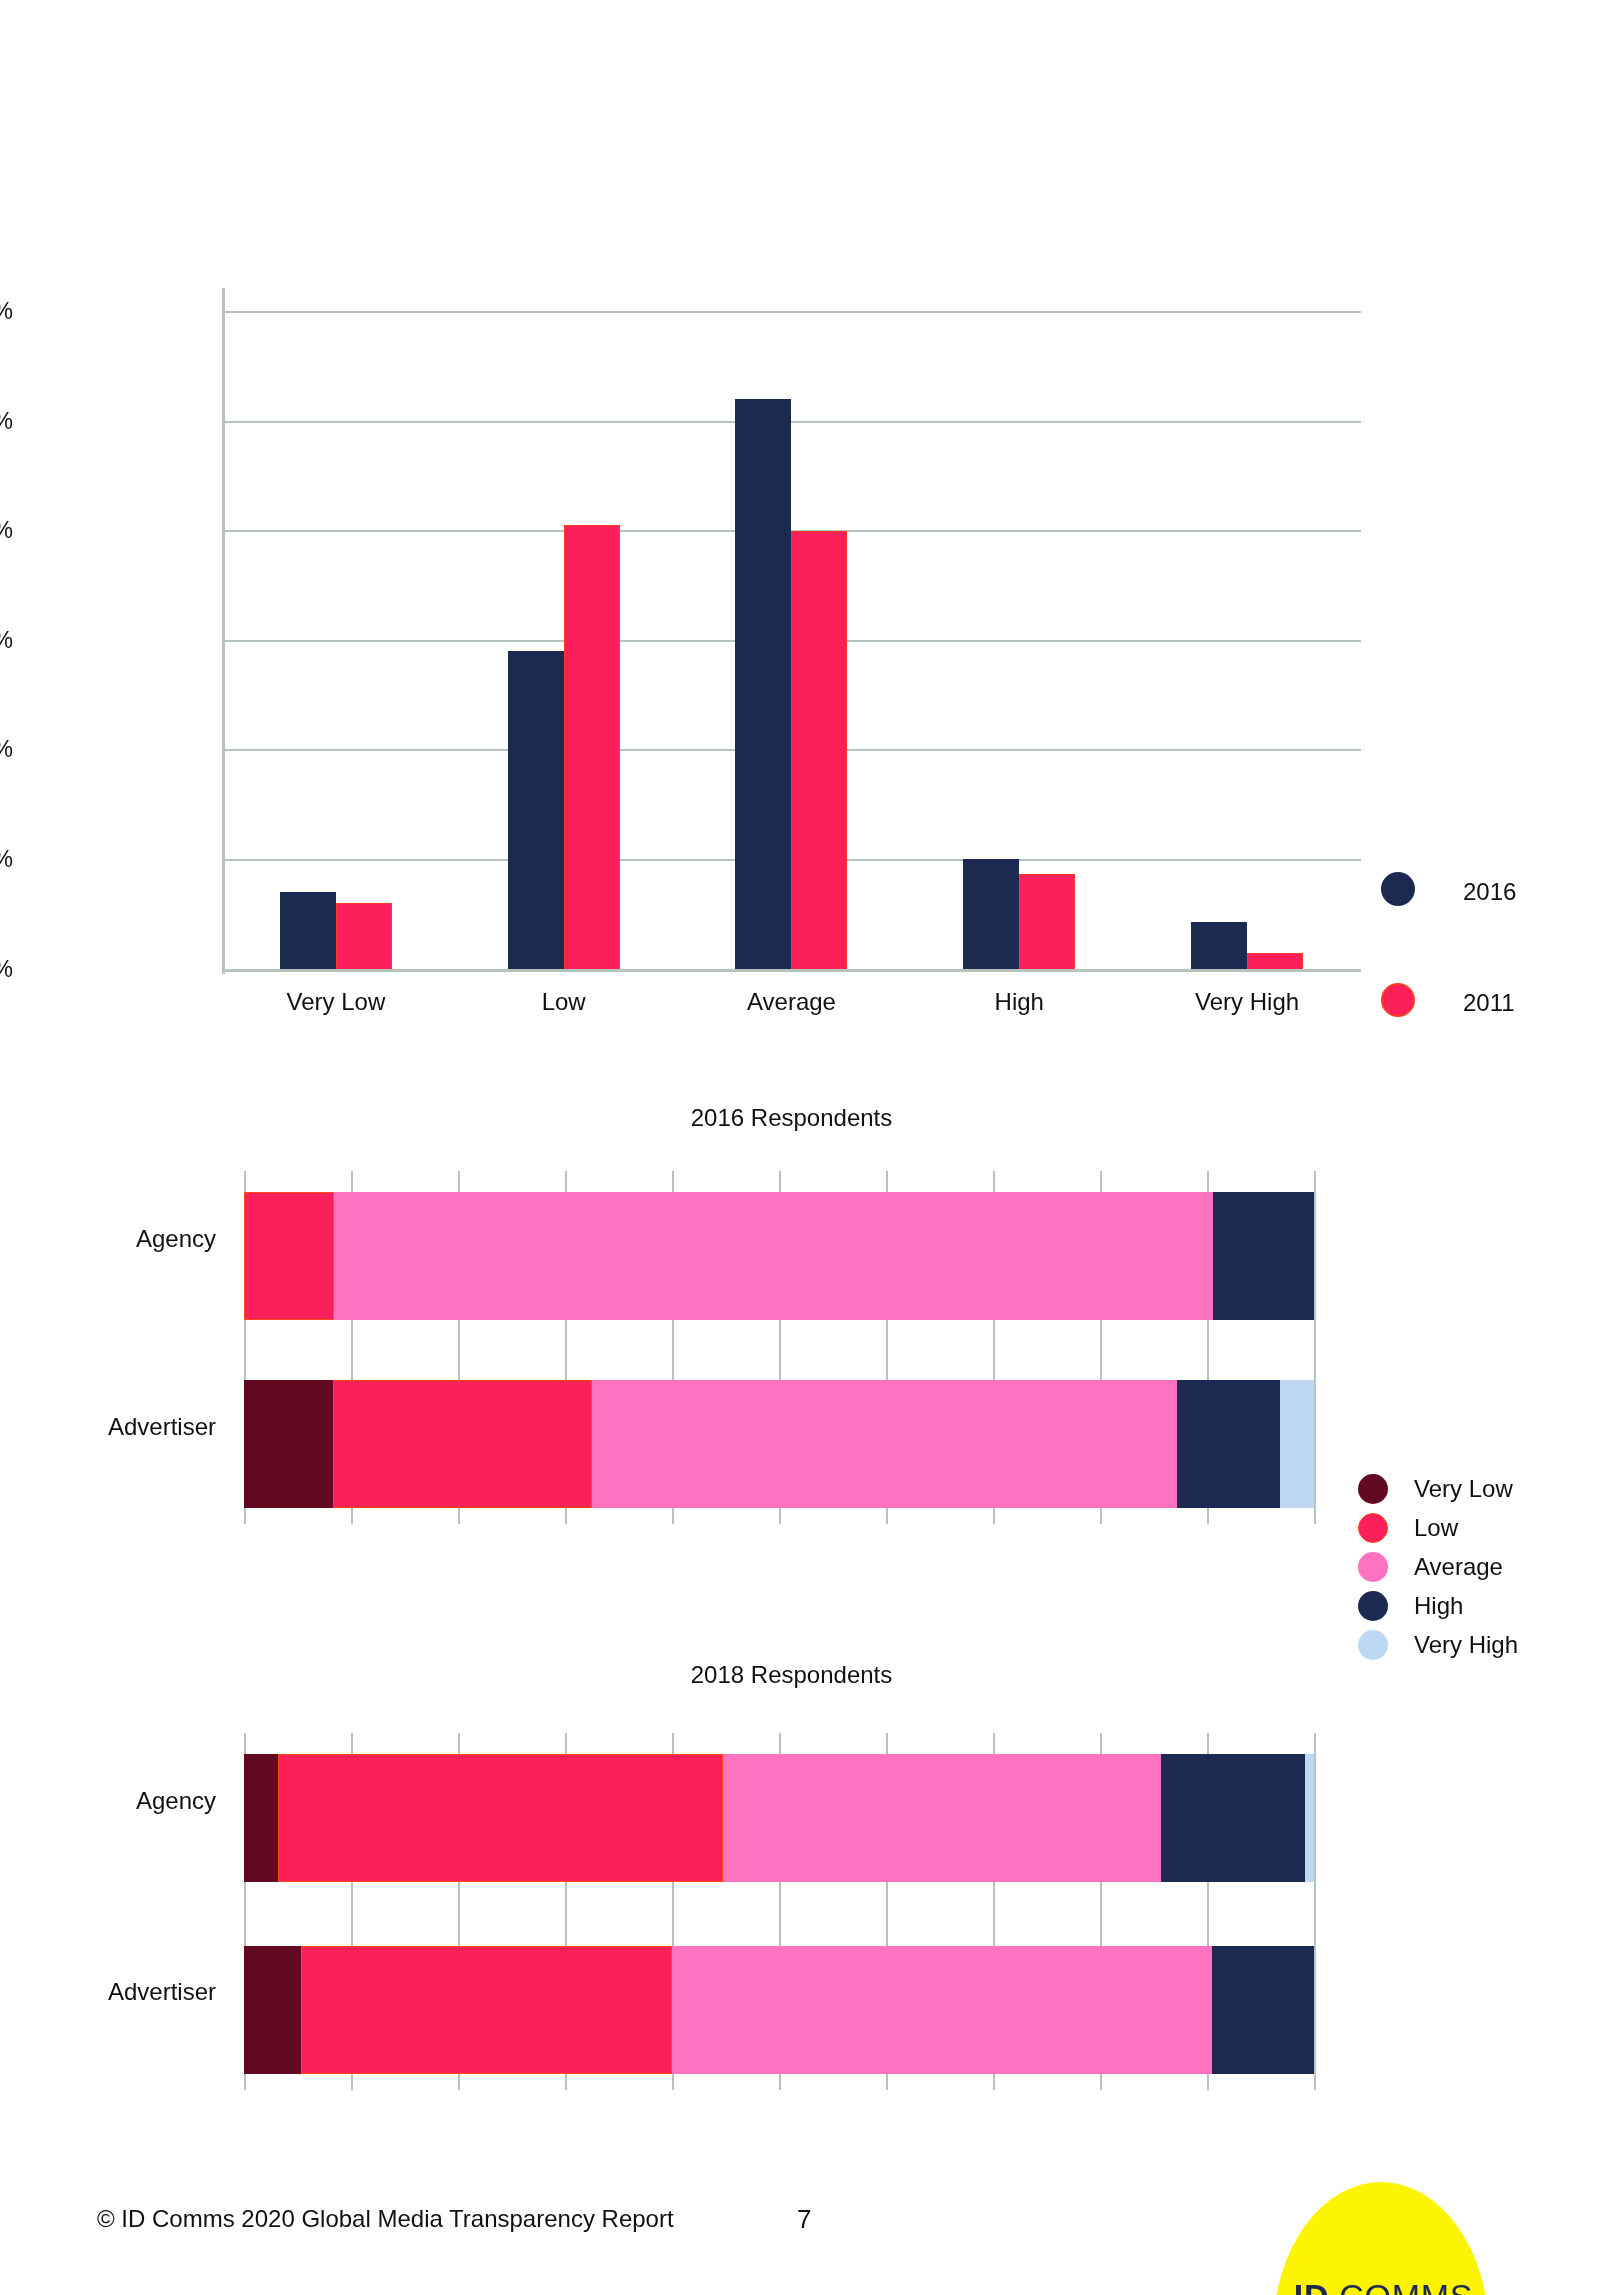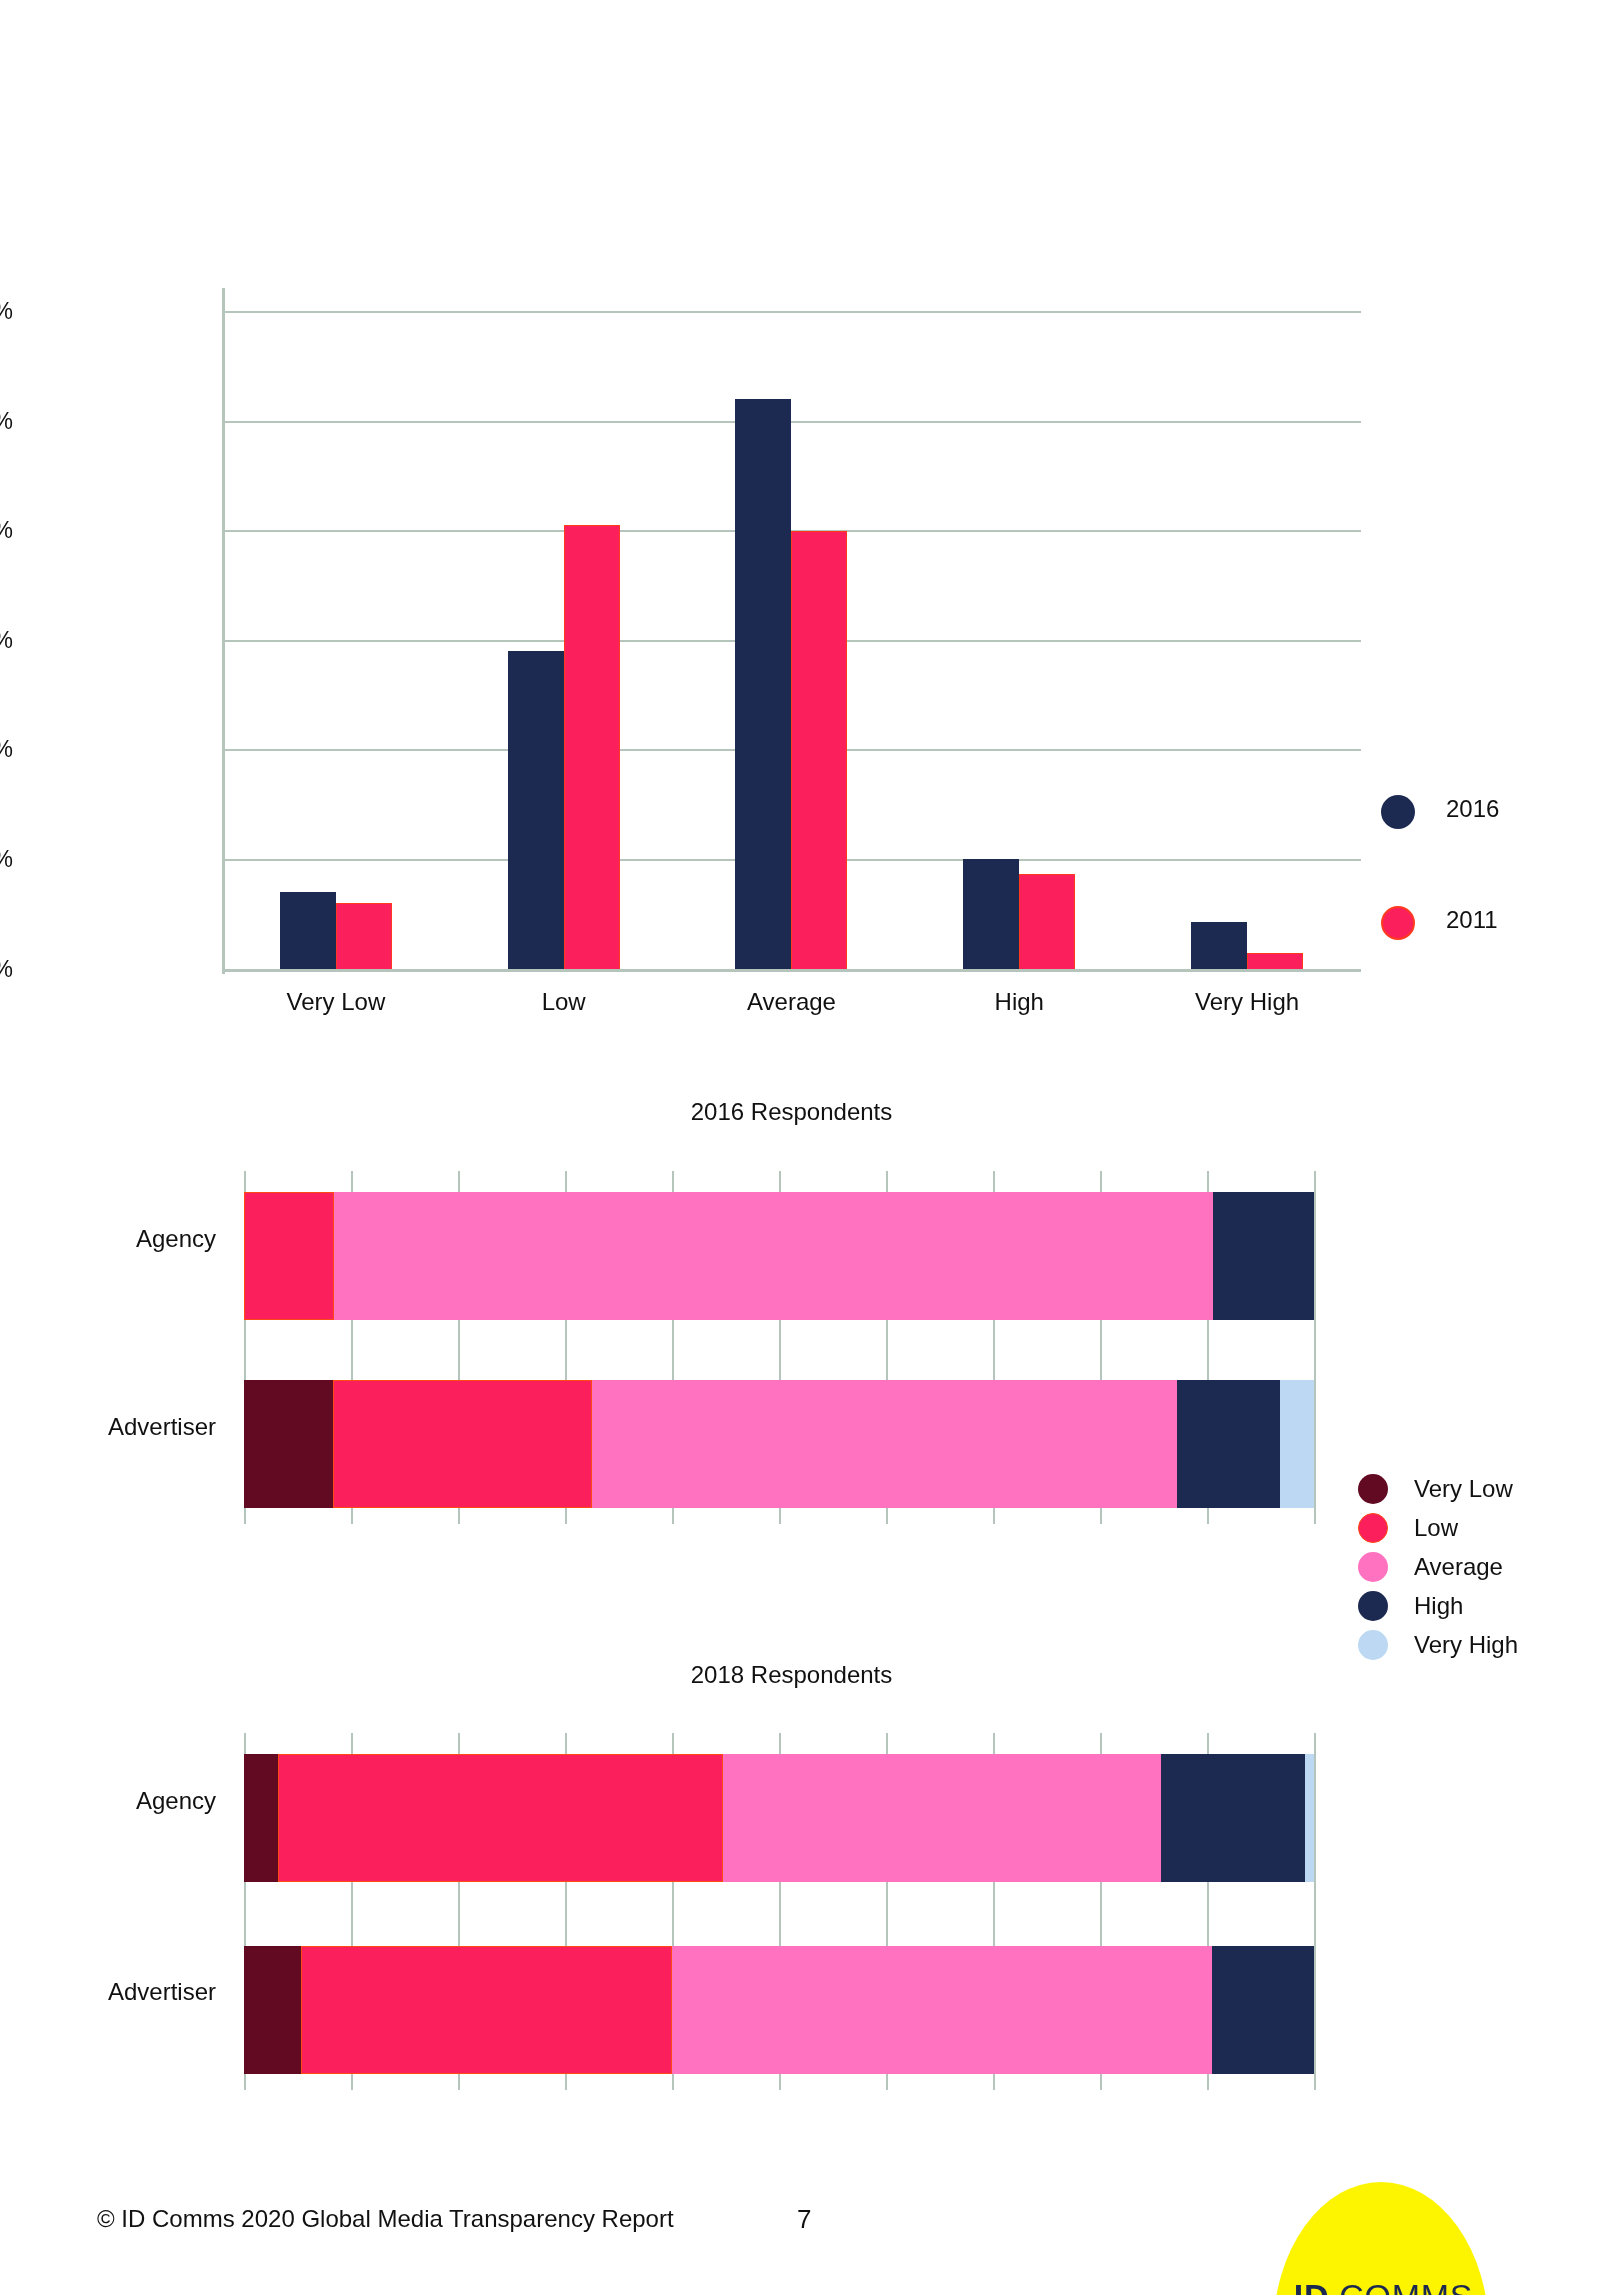--- a/index.html
+++ b/index.html
@@ -48,21 +48,21 @@
   .c1-bar.y2016 { background: #1c2951; }
   .c1-bar.y2018 { background: #fb1f5b; border: 1.3px solid #ff3b1f; border-bottom: none; }
   .c1-xlabels {
     position: absolute; left: 222px; top: 713px; width: 1139px;
     display: flex;
   }
   .c1-xlabel { flex: 1; text-align: center; font-size: 24px; color: #111; }
 
   
   #c1-legend { position: absolute; left: 1381px; top: 520px; }
-  .c1-leg-row { display: flex; align-items: flex-start; height: 111px; }
+  .c1-leg-row { display: flex; align-items: flex-end; height: 111px; gap: 17px; }
   .c1-leg-dot { width: 34px; height: 34px; border-radius: 50%; }
   .c1-leg-dot.d2016 { background: #1c2951; }
   .c1-leg-dot.d2018 { background: #fb1f5b; border: 2px solid #ff3b1f; }
   .c1-leg-text { margin-left: 31px; font-size: 24px; color: #111; }
 
   
   .sc { position: absolute; left: 0; width: 1623px; }
   .sc-title {
     position: absolute; left: 222px; width: 1139px; text-align: center;
     font-size: 24px; color: #111;
@@ -175,21 +175,21 @@
         <span class="c1-leg-text">2016</span>
       </div>
       <div class="c1-leg-row">
         <span class="c1-leg-dot d2018"></span>
         <span class="c1-leg-text">2011</span>
       </div>
     </div>
   </div>
 
   <div class="sc" id="chart2" style="top:1086px;height:458px;">
-    <div class="sc-title" style="top:12px;">2016 Respondents</div>
+    <div class="sc-title" style="top:18px;">2016 Respondents</div>
     <div class="sc-plot" id="c2-plot" style="top:85px;height:353px;">
       <div class="sc-grid" id="c2-grid">
           <div class="sc-gl" style="left: 0%;"></div>
           <div class="sc-gl" style="left: 10%;"></div>
           <div class="sc-gl" style="left: 20%;"></div>
           <div class="sc-gl" style="left: 30%;"></div>
           <div class="sc-gl" style="left: 40%;"></div>
           <div class="sc-gl" style="left: 50%;"></div>
           <div class="sc-gl" style="left: 60%;"></div>
           <div class="sc-gl" style="left: 70%;"></div>

